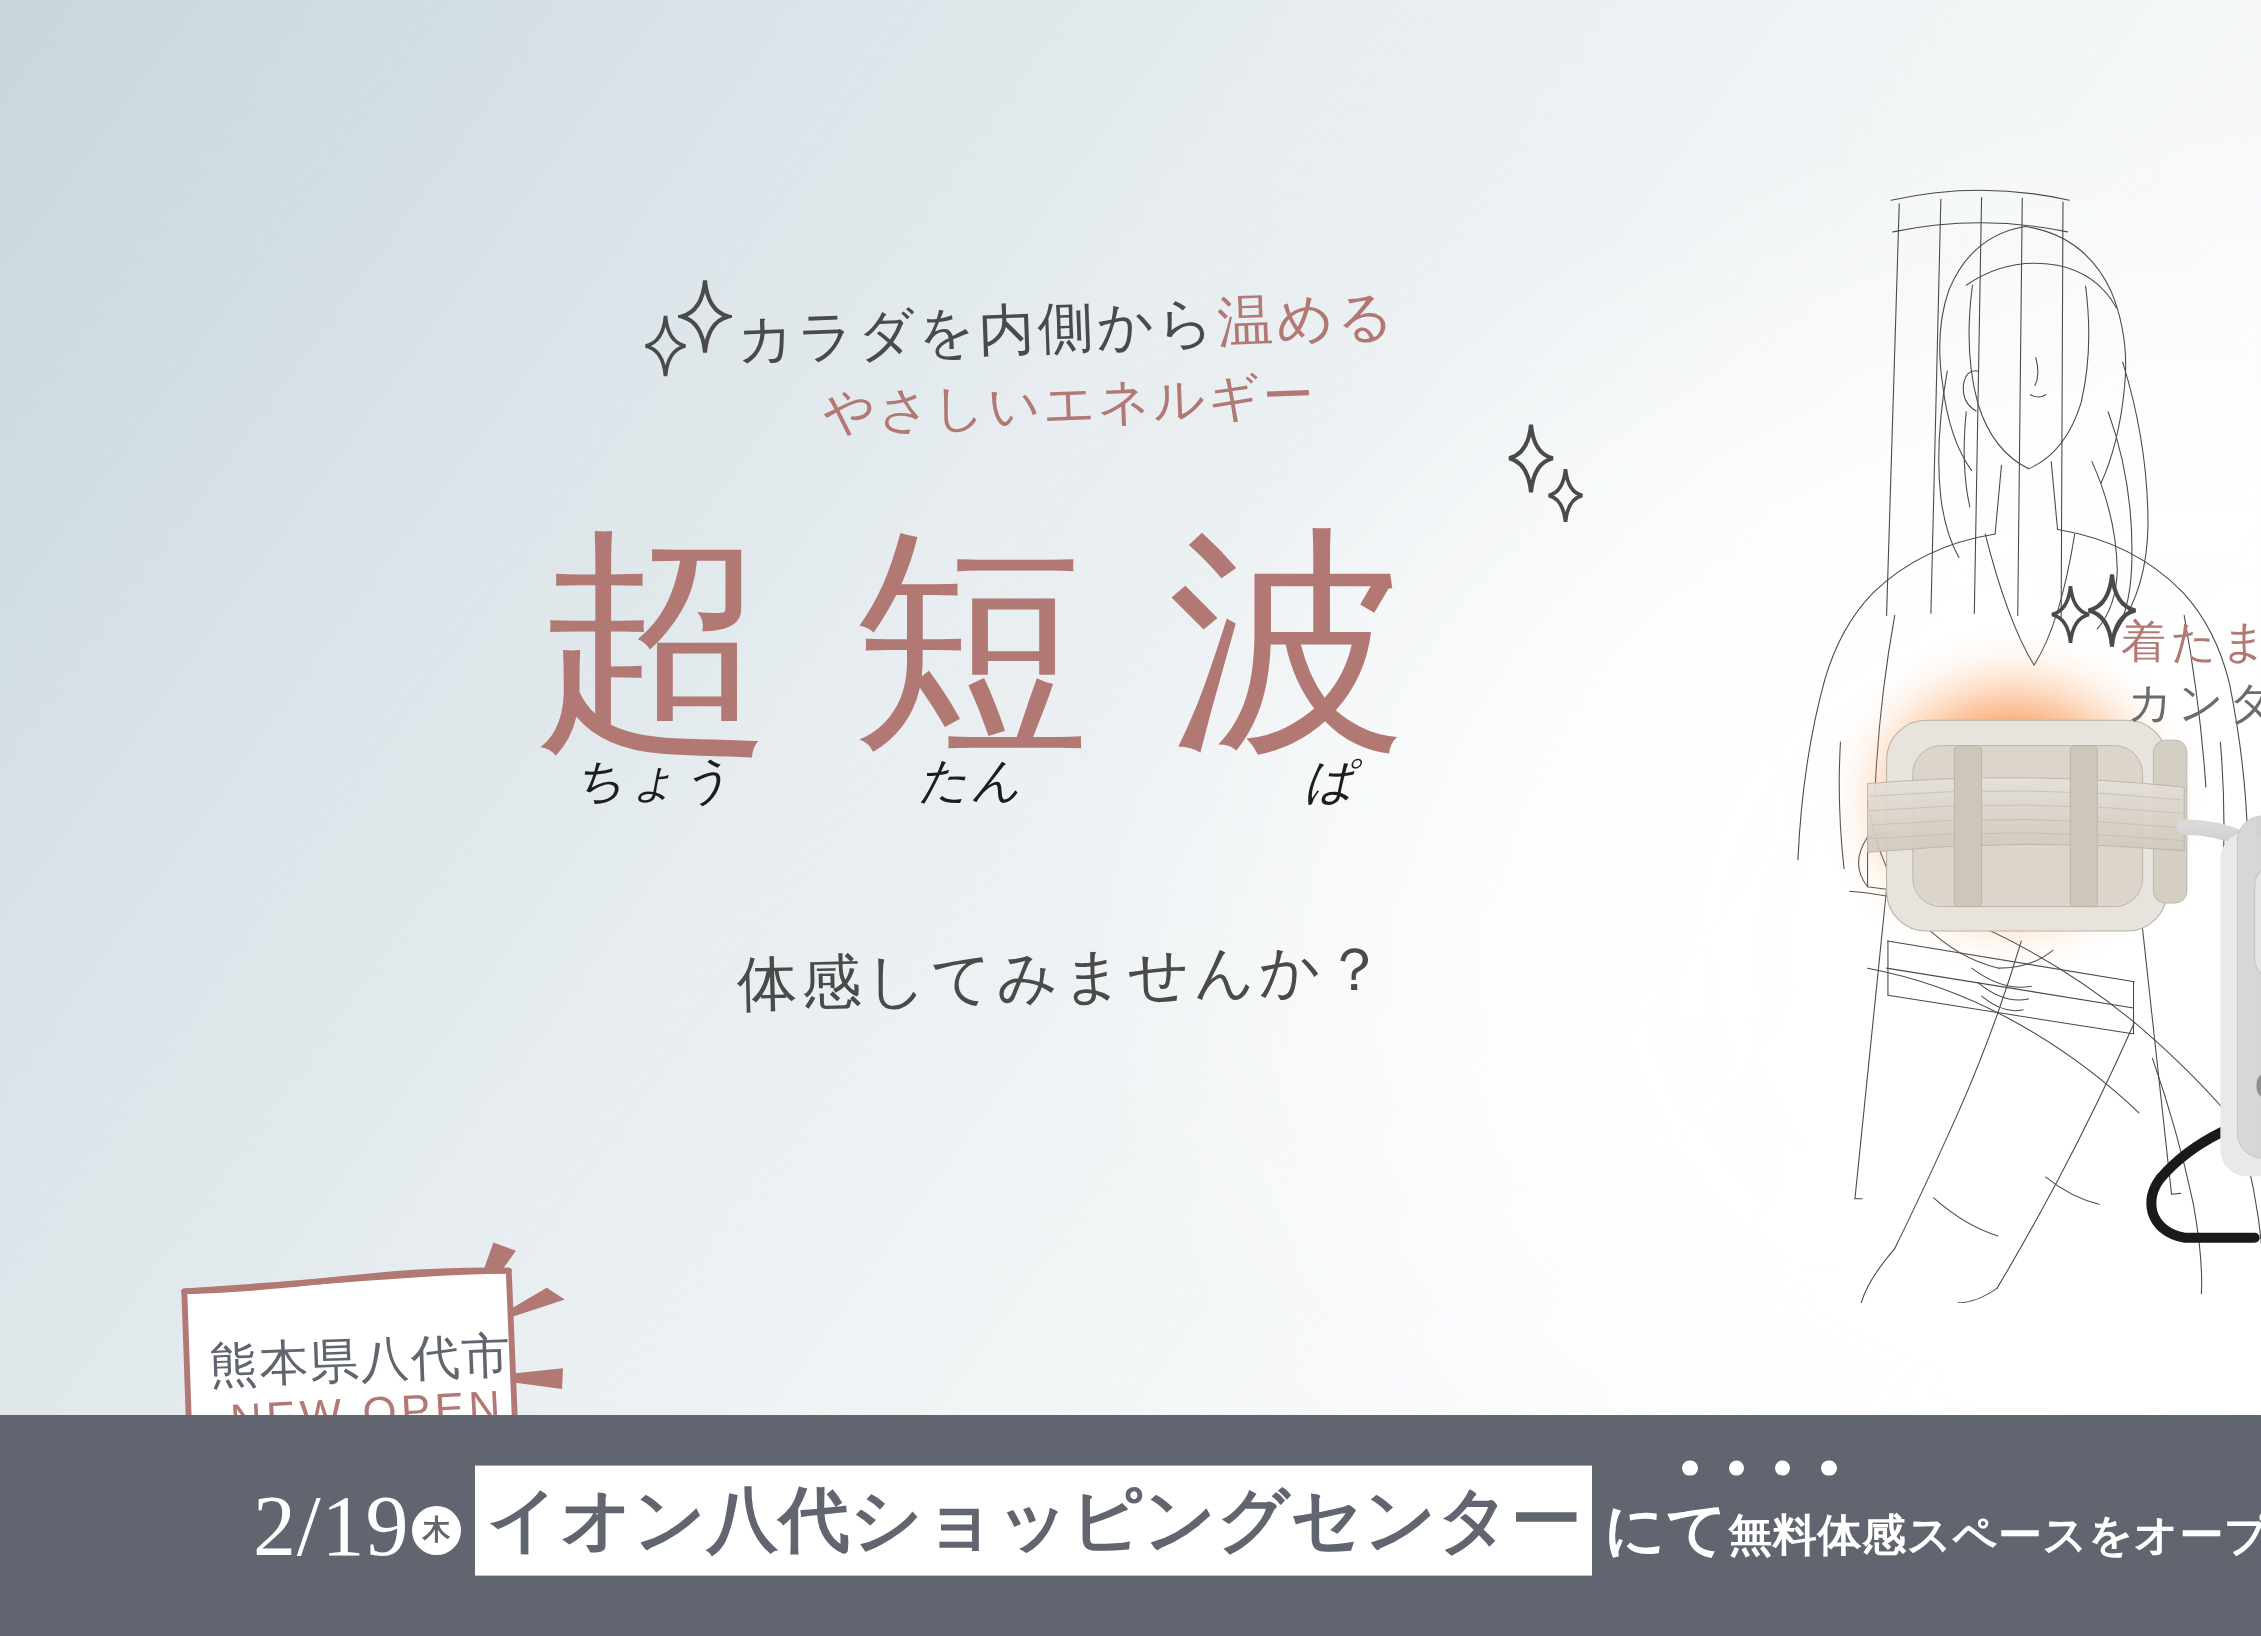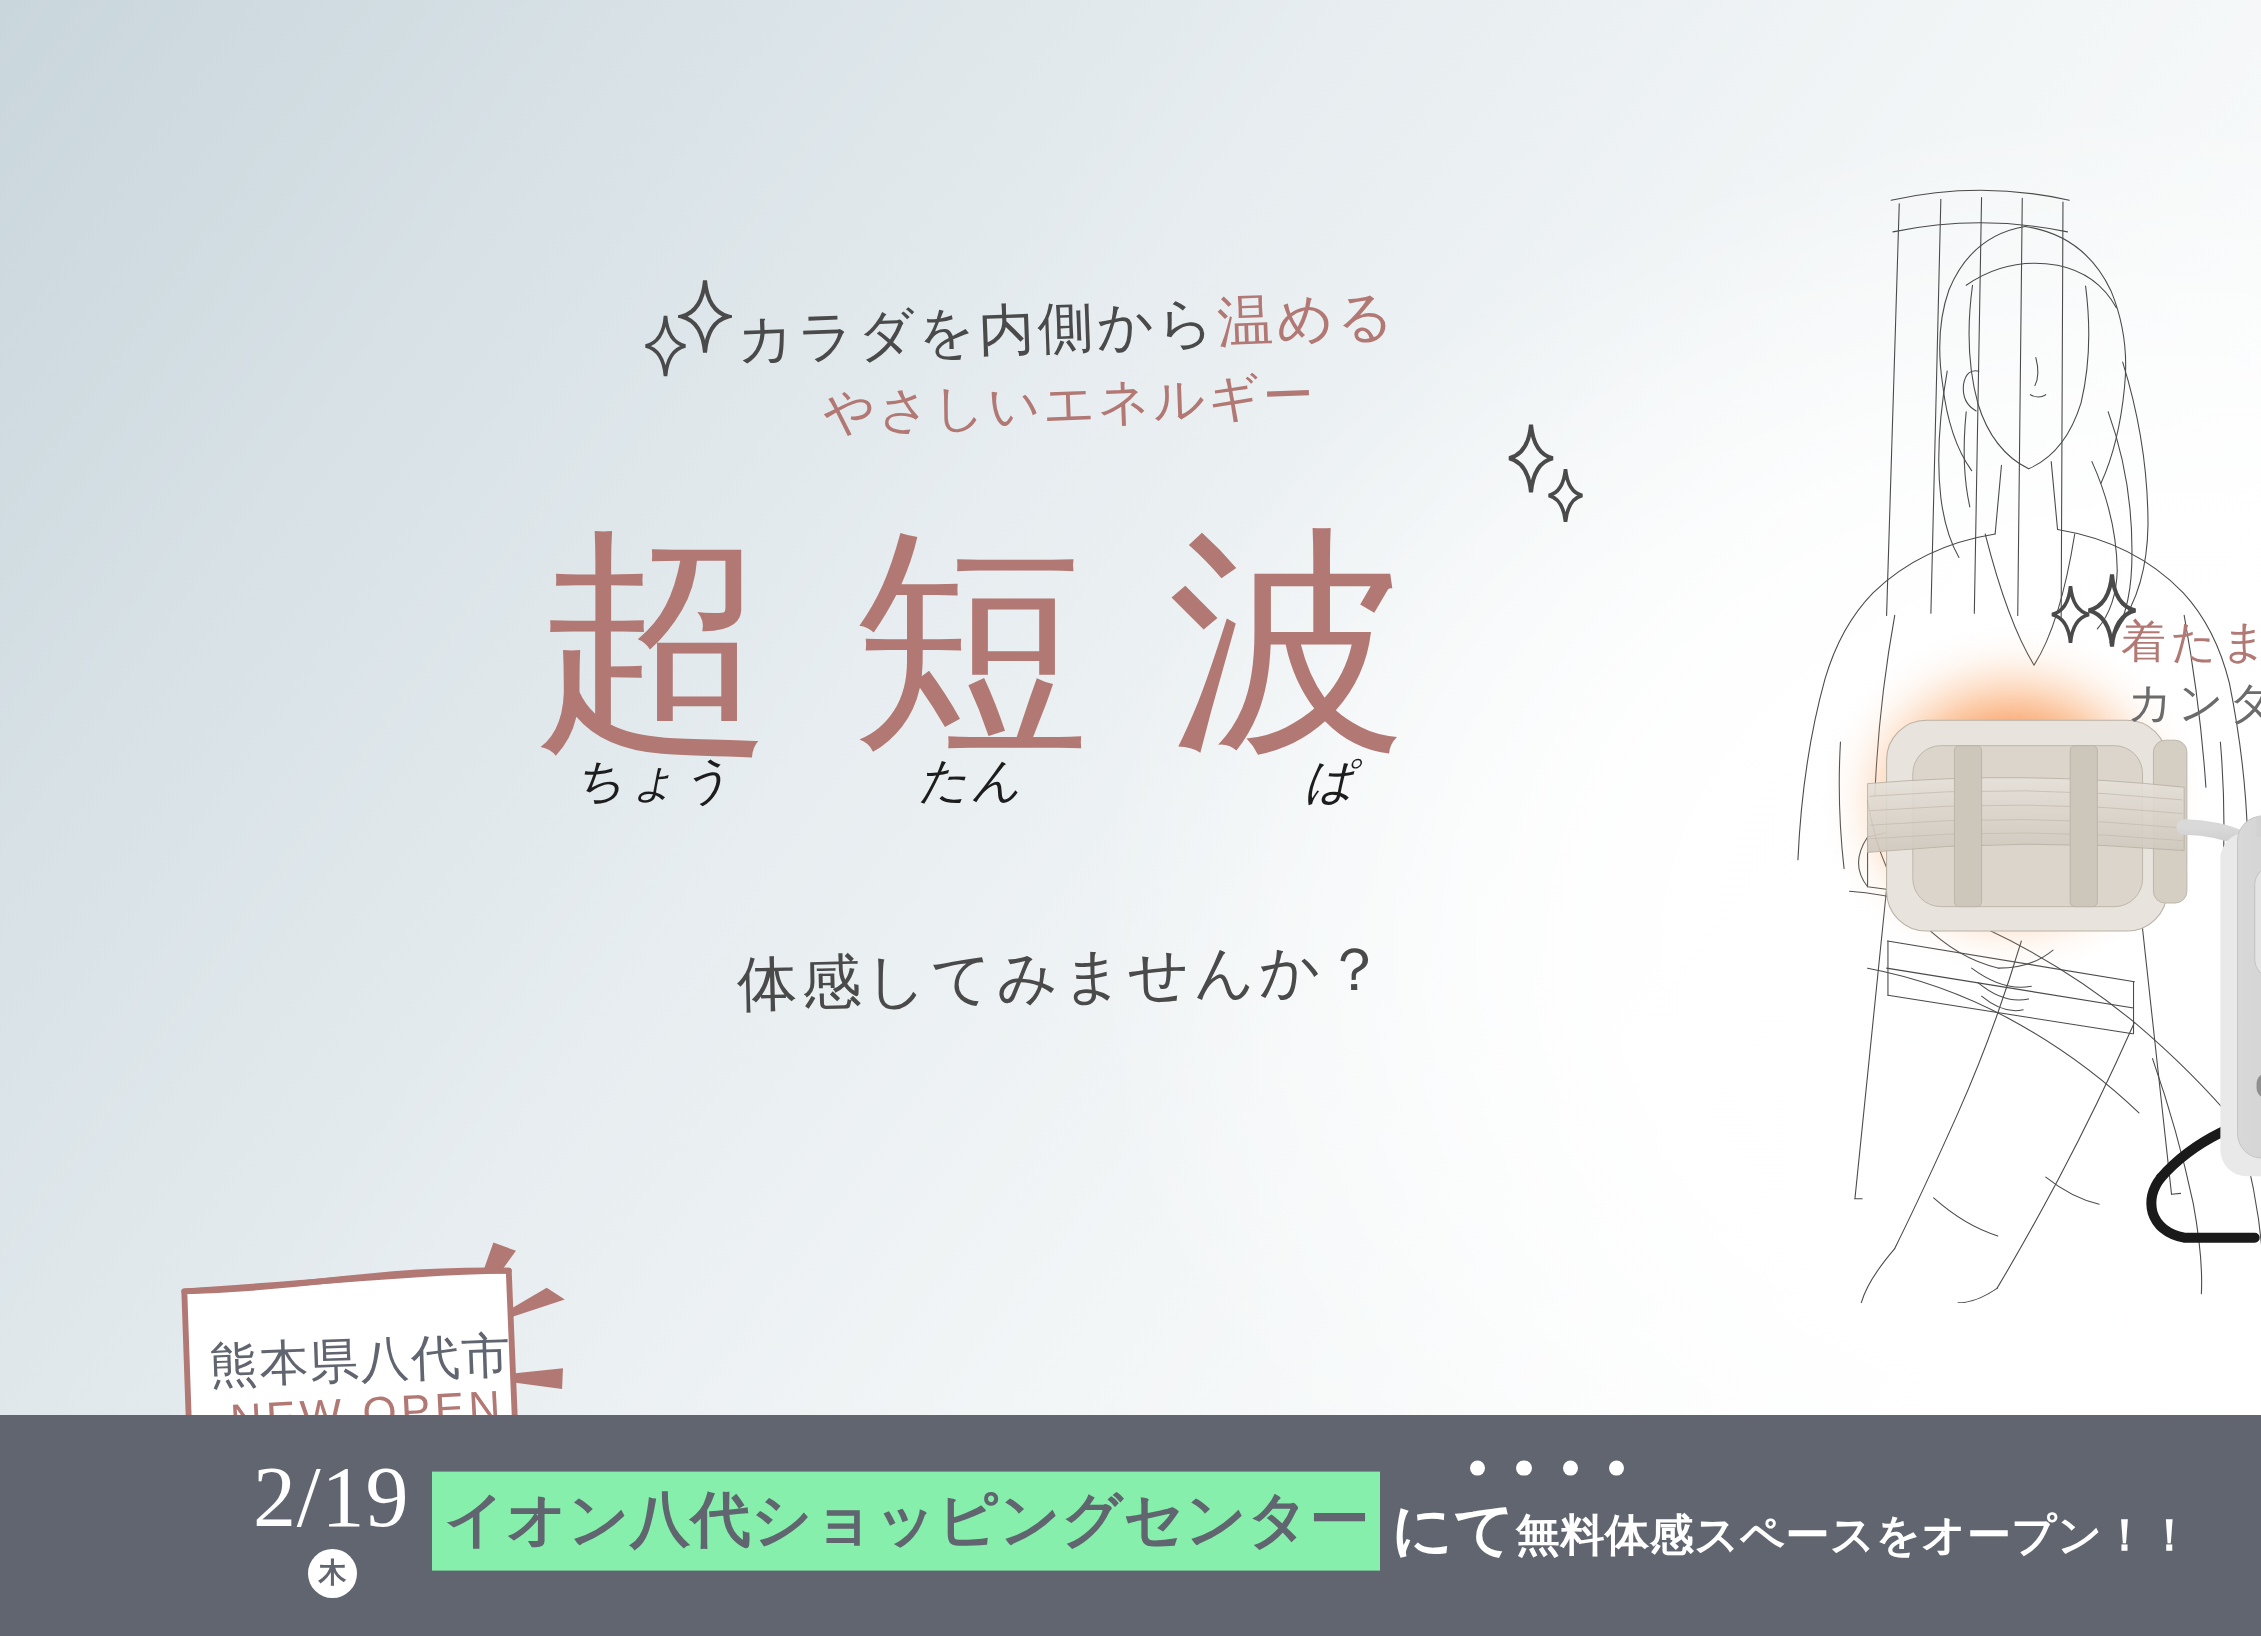--- a/index.html
+++ b/index.html
@@ -121,48 +121,47 @@
   }
   .footer-inner {
     position:absolute;
     left:0; top:0; width:100%; height:100%;
     display:flex;
     align-items:center;
   }
   .date-block {
     display:flex; align-items:center;
     margin-left:253px;
-    flex-direction:column;
   }
   .date-num {
     font-family:"Liberation Serif", serif;
     font-size:86px;
     color:#ffffff;
     line-height:1;
     letter-spacing:0.01em;
   }
   .dow-circle {
     width:49px; height:49px;
     border-radius:50%;
     background:#ffffff;
     color:#60656f;
     font-size:28px;
     display:flex; align-items:center; justify-content:center;
     margin-left:2.7px;
     margin-top:8.1px;
     font-weight:700;
   }
   .venue-box {
-    background:#86efac;
+    background:#ffffff;
     color:#60656f;
-    font-size:60px;
+    font-size:71px;
     font-weight:700;
     letter-spacing:0.01em;
     padding:18px 10px 21px 11.8px;
-    margin-left:23px;
+    margin-left:14px;
     line-height:1;
     white-space:nowrap;
     transform:translateY(-5.4px);
   }
   .tail-text {
     position:relative;
     color:#ffffff;
     font-size:60px;
     font-weight:700;
     letter-spacing:0.01em;

